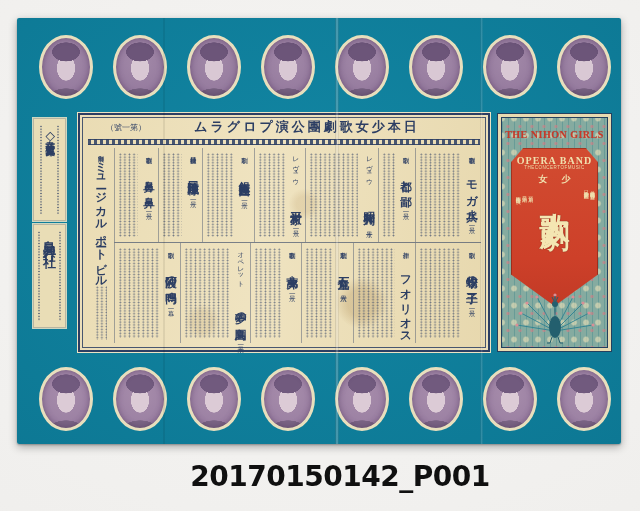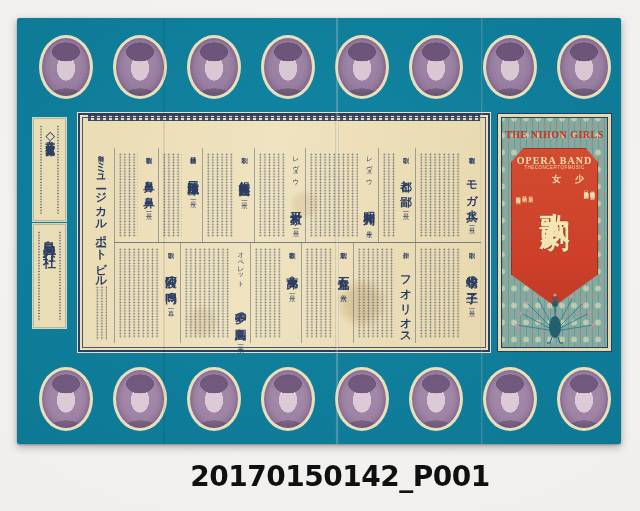--- a/index.html
+++ b/index.html
@@ -165,21 +165,21 @@
   .opera-band {
     position:absolute; top:7px; width:100%; text-align:center;
     color:#f0e0ae; font-weight:bold; font-size:10px; letter-spacing:1px;
     font-family:"Liberation Serif", serif;
   }
   .concert {
     position:absolute; top:17px; width:100%; text-align:center;
     color:#eedcaa; font-size:4.5px; letter-spacing:.5px;
   }
   .shoujo {
-    position:absolute; top:25px; width:100%; text-align:right;
+    position:absolute; top:25px; width:100%; text-align:center;
     color:#f0e0ae; font-size:9px; font-weight:bold; letter-spacing:14px; text-indent:14px;
     font-family:"Liberation Serif", serif;
   }
   .shield-main {
     position:absolute; top:40px; left:50%; transform:translateX(-50%);
     writing-mode:vertical-rl; text-orientation:upright;
     color:#f4e6b2; font-size:30px; font-weight:bold; line-height:1;
     font-family:"Liberation Serif", serif; letter-spacing:4px;
     text-shadow:0 0 1px #5c1810;
   }
@@ -223,20 +223,24 @@
     <div class="notice-title">◇女子研究生募集</div>
     <div class="tex-col"></div>
   </div>
   <div class="notice n2">
     <div class="tex-col"></div>
     <div class="notice-title">島興行社</div>
     <div class="tex-col"></div>
   </div>
 
   <div class="program">
+    <div class="prog-header">
+      <span class="prog-issue">（號一第）</span>
+      <span class="prog-title">ムラグロプ演公團劇歌女少本日</span>
+    </div>
     <div class="chain-band"></div>
 
     <div class="prog-body">
       <div class="rows-wrap">
 
         <div class="prow r1">
           <div class="sec" style="flex:0 0 18%">
             <div class="cast"></div>
             <div class="sec-title">
               <span class="genre">喜歌劇</span>

